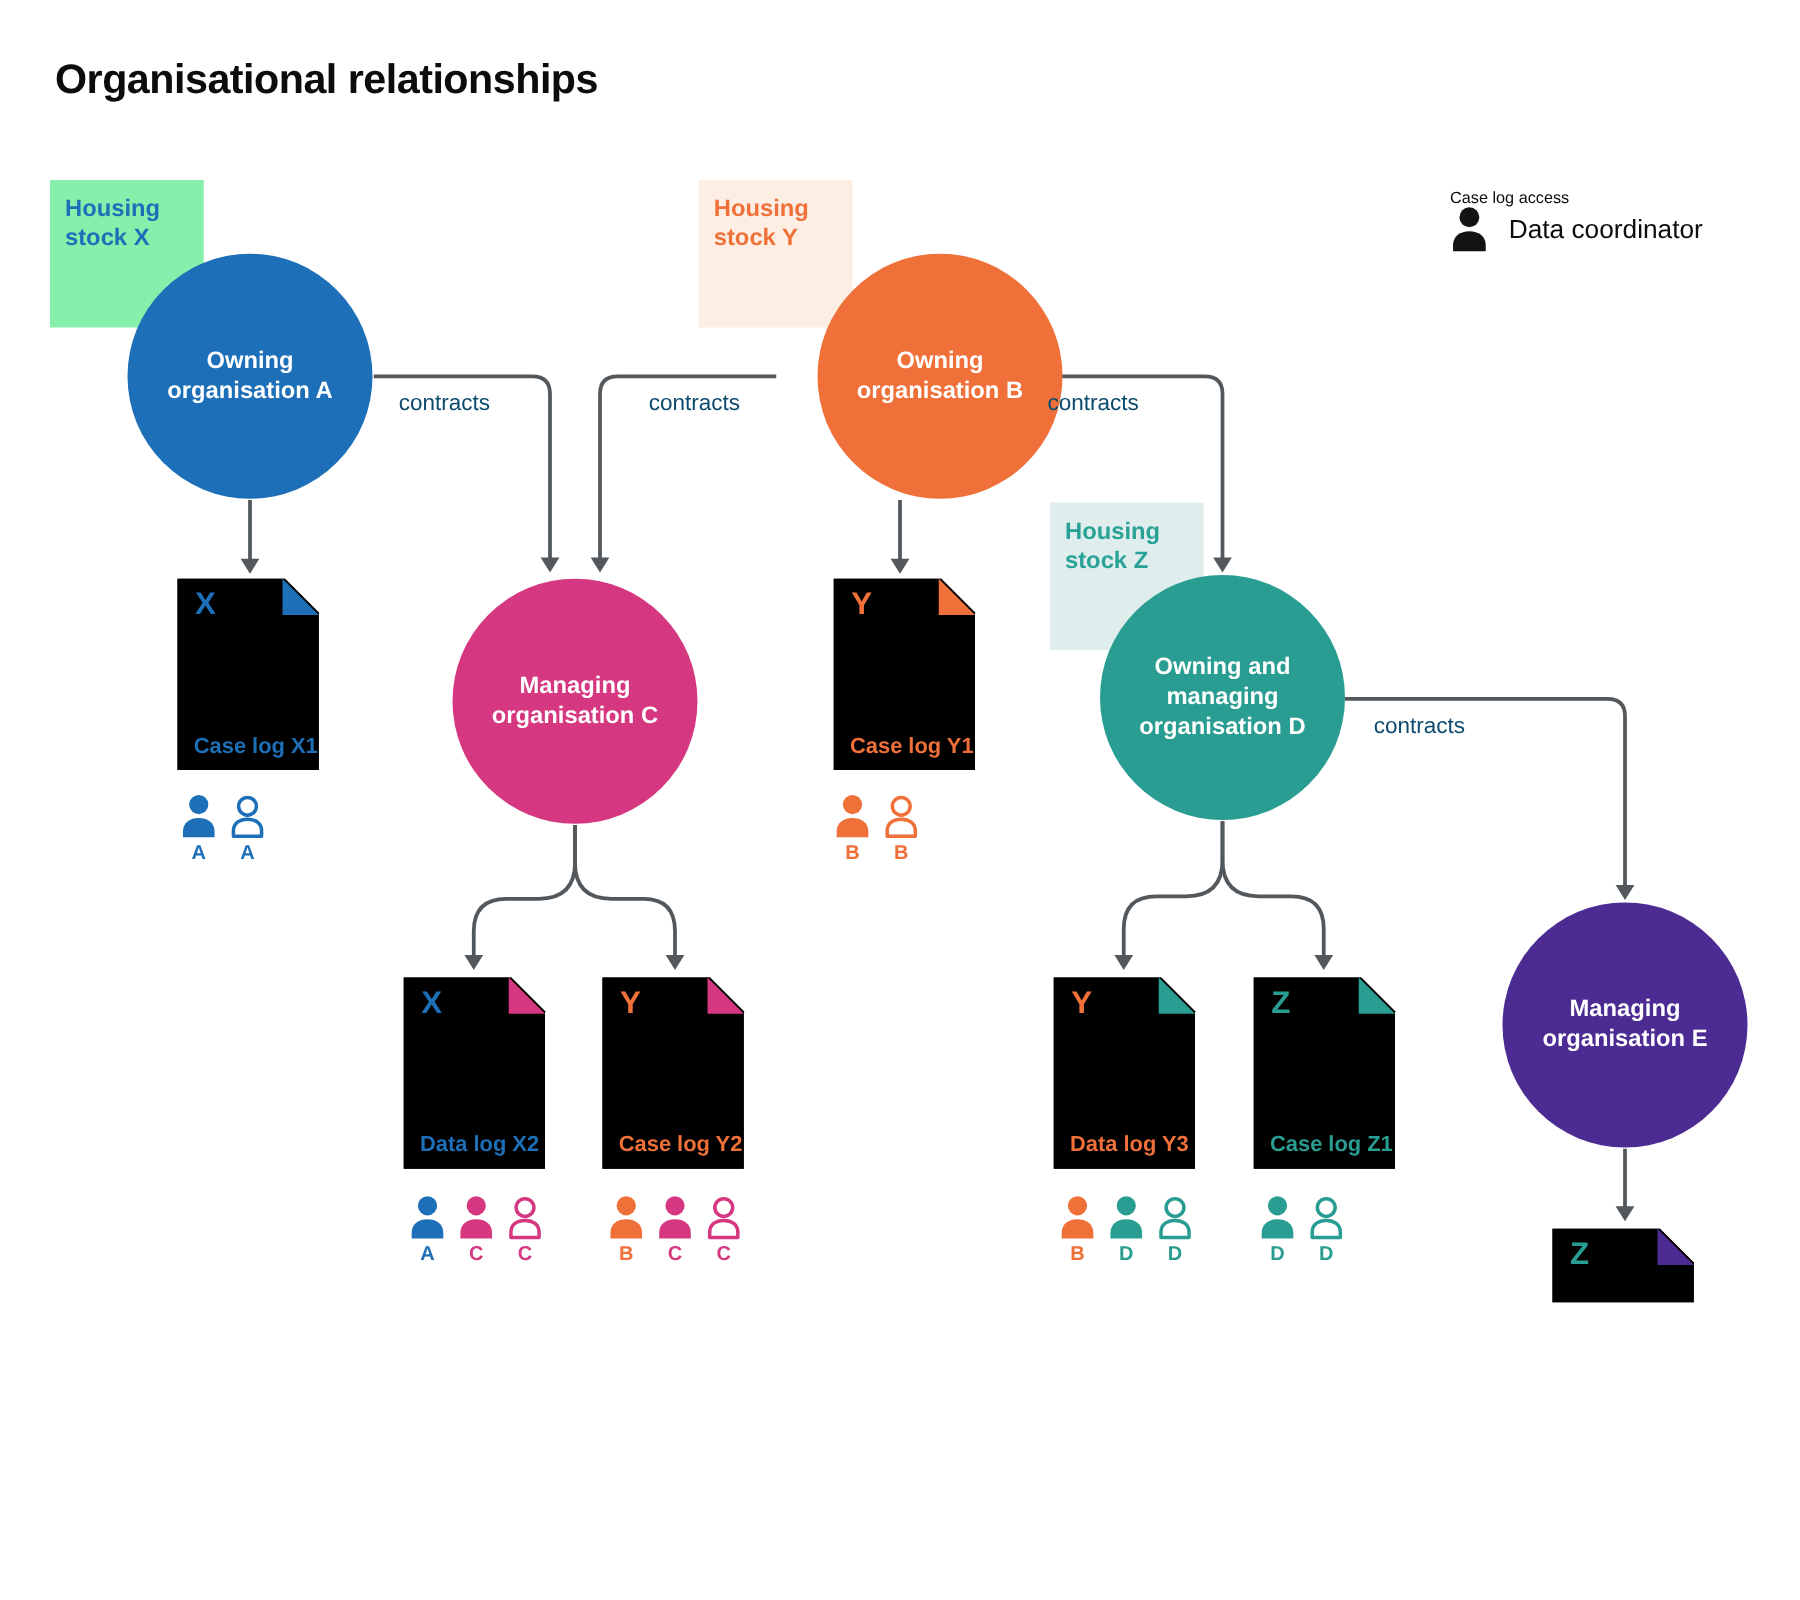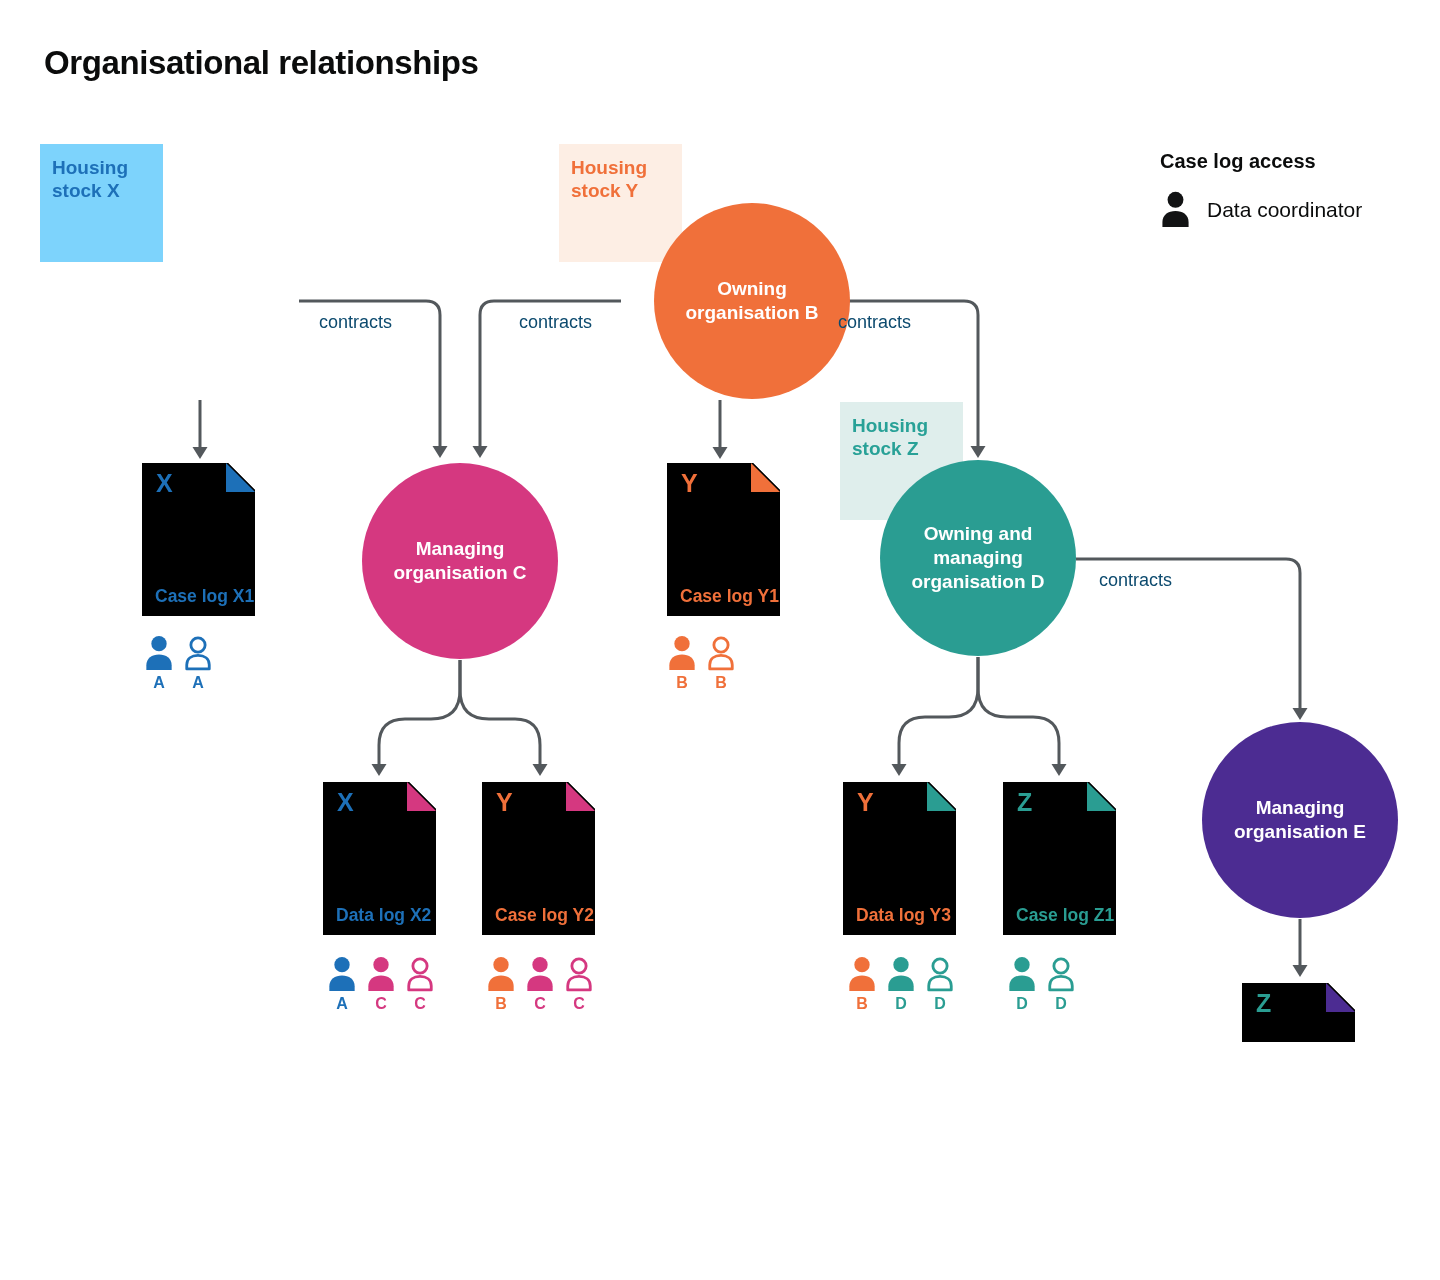--- a/index.html
+++ b/index.html
@@ -12,21 +12,21 @@
   }
 
   
   .connectors { position:absolute; left:0; top:0; }
 
   
   .stock-box {
     position:absolute; width:123px; height:118px; padding:12px 12px;
     font-size:19px; font-weight:700; line-height:23px;
   }
-  .stock-x { left:40px;  top:144px; background:#7dd3fc; color:#1d70b8; }
+  .stock-x { left:40px;  top:144px; background:#86efac; color:#1d70b8; }
   .stock-y { left:559px; top:144px; background:#fdeee4; color:#f0703a; }
   .stock-z { left:840px; top:402px; background:#dfeeec; color:#28a197; }
 
   
   .org-circle {
     position:absolute; width:196px; height:196px; border-radius:50%;
     display:flex; align-items:center; justify-content:center; text-align:center;
     color:#ffffff; font-size:19px; font-weight:700; line-height:1.25; padding:0 20px;
   }
   .org-a { left:102px;  top:203px; background:#1d70b8; }
@@ -85,21 +85,21 @@
   .r-x1 { left:143px;  top:635px; }
   .r-y1 { left:666px;  top:635px; }
   .r-x2 { left:326px;  top:956px; }
   .r-y2 { left:485px;  top:956px; }
   .r-y3 { left:846px;  top:956px; }
   .r-z1 { left:1006px; top:956px; }
   .r-z2 { left:1245px; top:1156px; }
 
   
   .legend { position:absolute; left:1160px; top:150px; color:#0b0c0c; }
-  .legend-title { font-size:20px; font-weight:700; margin-bottom:18px; }
+  .legend-title { font-size:13px; font-weight:400; }
   .legend-row { display:flex; align-items:center; gap:16px; margin-bottom:17px; }
   .legend-row svg { display:block; color:#121314; }
   .legend-label { font-size:21px; color:#0b0c0c; }
 
   .defs-hidden { position:absolute; width:0; height:0; overflow:hidden; }
 </style>
 </head>
 <body>
 
 <svg class="defs-hidden" aria-hidden="true">
@@ -157,20 +157,23 @@
       <polygon points="891.5,764 906.5,764 899,776"></polygon>
       <polygon points="1051.5,764 1066.5,764 1059,776"></polygon>
       <polygon points="1292.5,965 1307.5,965 1300,977"></polygon>
     </g>
   </svg>
 
   <div class="stock-box stock-x">Housing stock X</div>
   <div class="stock-box stock-y">Housing stock Y</div>
   <div class="stock-box stock-z">Housing stock Z</div>
 
+  <div class="org-circle org-a">
+    <span>Owning organisation A</span>
+  </div>
   <div class="org-circle org-b">
     <span>Owning organisation B</span>
   </div>
   <div class="org-circle org-c">
     <span>Managing organisation C</span>
   </div>
   <div class="org-circle org-d">
     <span>Owning and managing organisation D</span>
   </div>
   <div class="org-circle org-e">

